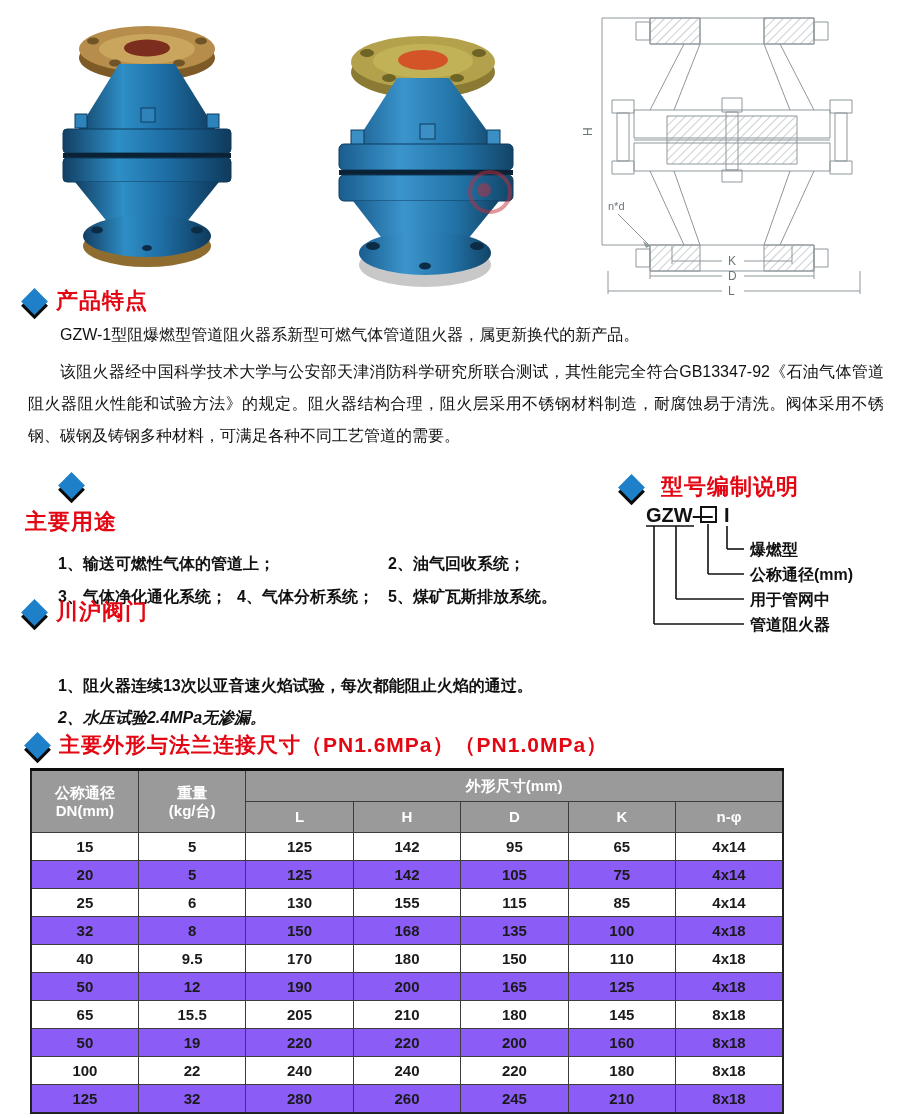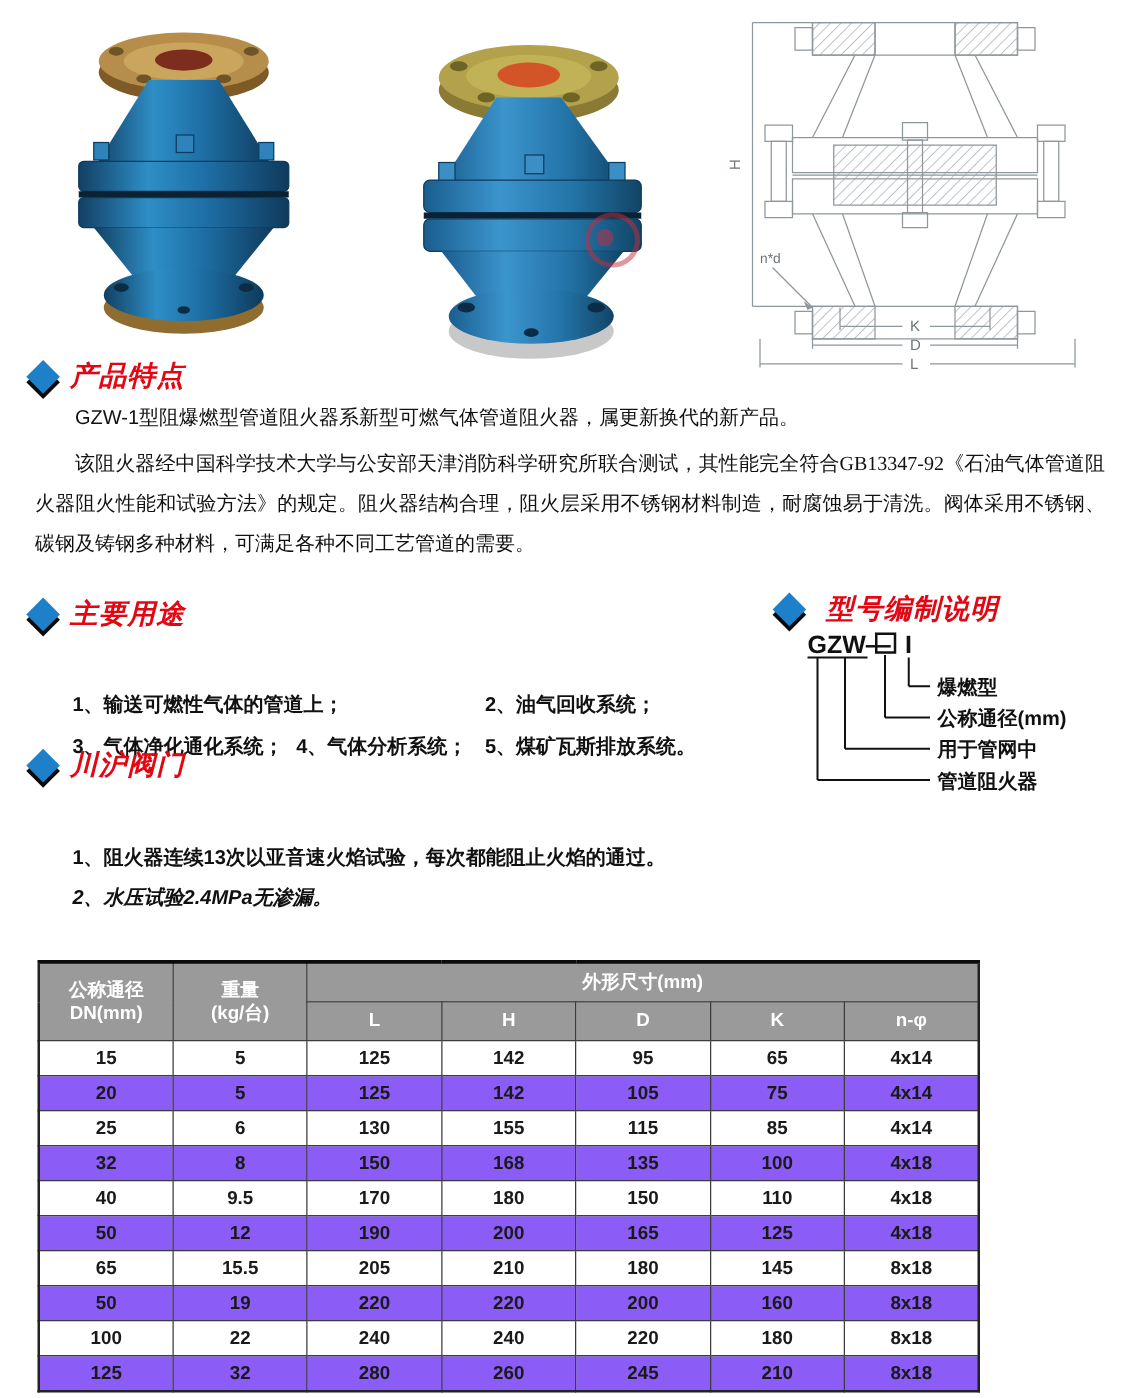--- a/index.html
+++ b/index.html
@@ -2,21 +2,21 @@
 <html><head>
 <meta charset="utf-8">
 <style>
   html,body{margin:0;padding:0;background:#fff;}
   .page{
     position:relative;width:900px;height:1118px;background:#ffffff;overflow:hidden;
     font-family:"Liberation Sans","DejaVu Sans",sans-serif;color:#111;
   }
   .abs{position:absolute;}
   
-  .sec-head{display:flex;align-items:center;gap:12px;font-style:italic;}
+  .sec-head{display:flex;align-items:center;gap:12px;}
   .diamond{width:19px;height:19px;background:#1e80c8;transform:rotate(45deg);
     box-shadow:3px 3px 0 #0a0a0a;flex:0 0 auto;}
   .sec-title{font-size:22px;font-weight:bold;color:#e30613;letter-spacing:1px;white-space:nowrap;}
   .sec-title.big{font-size:21px;}
   
   .para{font-size:16px;font-weight:500;line-height:2.0;text-align:justify;}
   .indent{text-indent:2em;}
   .item{font-size:16px;font-weight:600;white-space:nowrap;margin-top:40px;}
   
   .watermark{display:flex;align-items:center;gap:8px;color:rgba(198,45,62,.55);z-index:5;}
@@ -182,23 +182,23 @@
 
   <div class="abs watermark" style="left:468px;top:170px;">
     <span class="wm-logo"></span>
   </div>
 
   <div class="abs sec-head" style="left:25px;top:286px;">
     <span class="diamond"></span>
     <span class="sec-title">产品特点</span>
   </div>
   <div class="abs para indent" style="left:28px;top:324px;width:860px;line-height:1.4;">GZW-1型阻爆燃型管道阻火器系新型可燃气体管道阻火器，属更新换代的新产品。</div>
-  <div class="abs para indent" style="left:28px;top:356px;width:856px;font-family:Liberation Serif, serif;">该阻火器经中国科学技术大学与公安部天津消防科学研究所联合测试，其性能完全符合GB13347-92《石油气体管道阻火器阻火性能和试验方法》的规定。阻火器结构合理，阻火层采用不锈钢材料制造，耐腐蚀易于清洗。阀体采用不锈钢、碳钢及铸钢多种材料，可满足各种不同工艺管道的需要。</div>
-
-  <div class="abs sec-head" style="left:25px;top:476px;">
+  <div class="abs para indent" style="left:28px;top:356px;width:856px;">该阻火器经中国科学技术大学与公安部天津消防科学研究所联合测试，其性能完全符合GB13347-92《石油气体管道阻火器阻火性能和试验方法》的规定。阻火器结构合理，阻火层采用不锈钢材料制造，耐腐蚀易于清洗。阀体采用不锈钢、碳钢及铸钢多种材料，可满足各种不同工艺管道的需要。</div>
+
+  <div class="abs sec-head" style="left:25px;top:476px;flex-direction:column;">
     <span class="diamond"></span>
     <span class="sec-title">主要用途</span>
   </div>
   <div class="abs item" style="left:58px;top:514px;">1、输送可燃性气体的管道上；</div>
   <div class="abs item" style="left:388px;top:514px;">2、油气回收系统；</div>
   <div class="abs item" style="left:58px;top:547px;">3、气体净化通化系统；</div>
   <div class="abs item" style="left:237px;top:547px;">4、气体分析系统；</div>
   <div class="abs item" style="left:388px;top:547px;">5、煤矿瓦斯排放系统。</div>
 
   <div class="abs sec-head" style="left:622px;top:472px;gap:20px;">
@@ -226,20 +226,24 @@
     <text x="114" y="134" font-size="16" font-weight="bold" fill="#111">管道阻火器</text>
   </svg>
 
   <div class="abs sec-head" style="left:25px;top:597px;">
     <span class="diamond"></span>
     <span class="sec-title">川沪阀门</span>
   </div>
   <div class="abs item" style="left:58px;top:636px;">1、阻火器连续13次以亚音速火焰试验，每次都能阻止火焰的通过。</div>
   <div class="abs item" style="left:58px;top:668px;font-style:italic;">2、水压试验2.4MPa无渗漏。</div>
 
+  <div class="abs sec-head" style="left:28px;top:731px;">
+    <span class="diamond"></span>
+    <span class="sec-title big">主要外形与法兰连接尺寸（PN1.6MPa）（PN1.0MPa）</span>
+  </div>
 
   <table class="dims abs" style="left:30px;top:768px;">
     <thead>
       <tr>
         <th rowspan="2">
           <span>公称通径</span><br>
           <span>DN(mm)</span>
         </th>
         <th rowspan="2">
           <span>重量</span><br>

